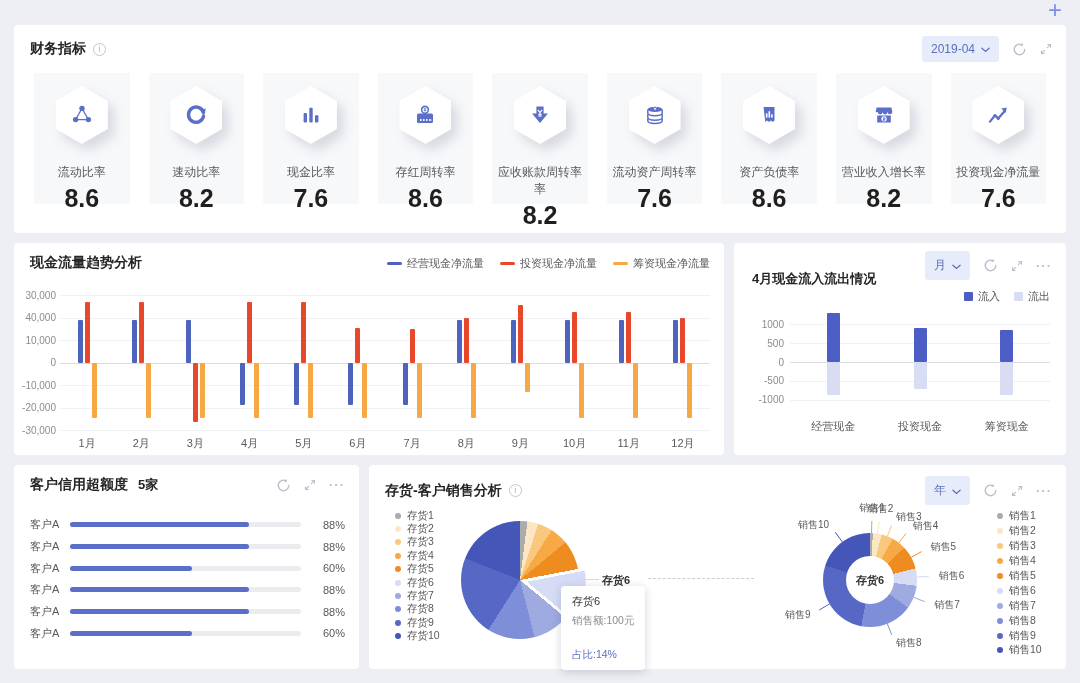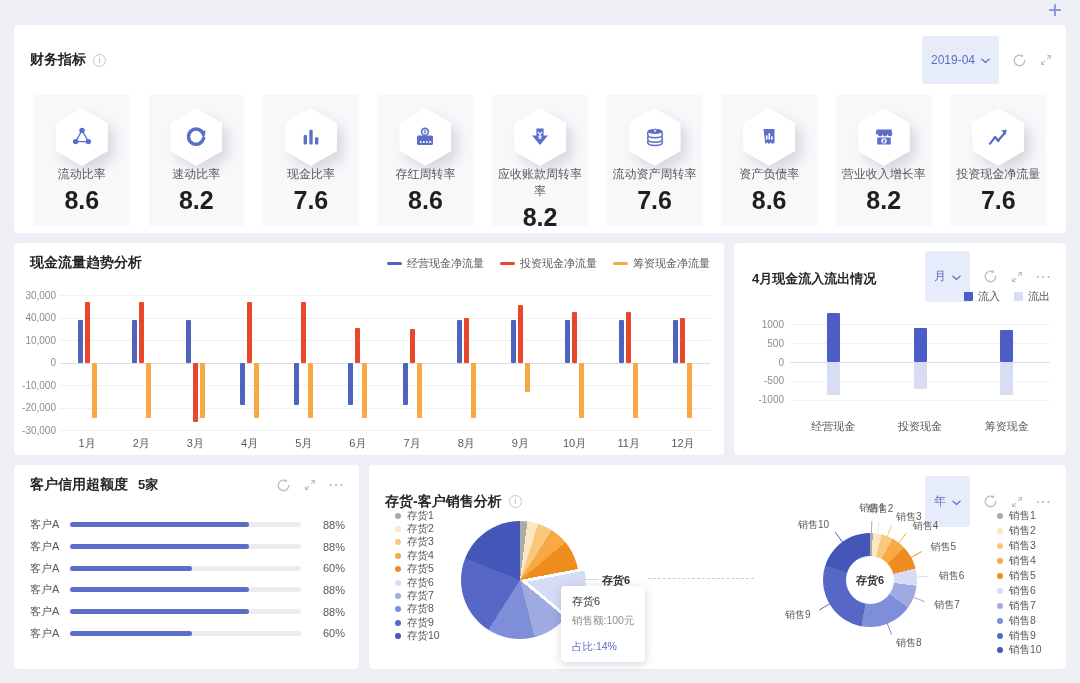--- a/index.html
+++ b/index.html
@@ -19,35 +19,35 @@
 
   .panel-header { display:flex; align-items:center; justify-content:space-between;
     padding:11px 14px 0 16px; }
   .title-wrap { display:flex; align-items:center; }
   .panel-title { font-size:14px; font-weight:bold; color:#262626; }
   .panel-count { font-size:13px; font-weight:bold; color:#262626; margin-left:10px; }
   .info-icon { width:13px; height:13px; border:1px solid #c6c6c6; border-radius:50%;
     color:#b3b3b3; font-size:9px; line-height:11px; text-align:center; margin-left:7px;
     cursor:pointer; }
   .controls { display:flex; align-items:center; gap:13px; }
-  .pill { background:#e7ecfa; color:#5b6fc0; font-size:12px; padding:17px 9px;
+  .pill { background:#e7ecfa; color:#5b6fc0; font-size:12px; padding:6px 9px;
     border-radius:3px; display:flex; align-items:center; gap:6px; cursor:pointer; }
   .ctl { cursor:pointer; display:flex; align-items:center; }
   .more-dots { color:#b9bfcc; font-size:13px; font-weight:bold; letter-spacing:1px;
     line-height:10px; cursor:pointer; }
 
   
   .tiles { display:flex; gap:19px; padding:11px 20px 0; }
   .tile { flex:1; background:#f7f8fa; height:131px; text-align:center; }
   .hexwrap { margin-top:13px; display:inline-block;
     filter:drop-shadow(6px 7px 6px rgba(45,55,95,.16)); }
   .hex { width:52px; height:58px; background:#fff; display:flex; align-items:center;
     justify-content:center;
     clip-path:polygon(50% 0,100% 26%,100% 74%,50% 100%,0 74%,0 26%); }
-  .tile-label { font-size:12px; color:#595959; margin-top:0; }
+  .tile-label { font-size:12px; color:#595959; margin-top:20px; }
   .tile-value { font-size:25px; font-weight:bold; color:#1f1f1f; margin-top:3px; }
 
   
   .gridline { position:absolute; height:1px; background:#eff1f5; }
   .gridline.zero { background:#d9dce4; }
   .ytick { position:absolute; font-size:10px; color:#8c8c8c; width:40px; text-align:right; }
   .xtick { position:absolute; font-size:11px; color:#595959; width:56px; text-align:center; }
   .vbar { position:absolute; border-radius:1px; }
   .legend-row { display:flex; align-items:center; gap:16px; }
   .legend-item { display:flex; align-items:center; gap:5px; font-size:11px; color:#595959;
@@ -81,21 +81,21 @@
   #pie1 { position:absolute; left:92px; top:56px; width:118px; height:118px; }
   .pie-layer { position:absolute; inset:0; border-radius:50%; }
   #pie-callout-line { position:absolute; left:212px; top:114px; width:18px; height:1px;
     background:#d5d8e2; }
   #pie-callout { position:absolute; left:233px; top:108px; font-size:11px; font-weight:bold;
     color:#333; }
   #pie-tooltip { position:absolute; left:192px; top:121px; background:#fff; border-radius:4px;
     box-shadow:0 2px 10px rgba(30,40,80,.2); padding:8px 11px; z-index:5; }
   .tt-title { font-size:11px; color:#333; }
   .tt-line { font-size:10.5px; color:#8c8c8c; margin-top:5px; }
-  .tt-share { font-size:10.5px; color:#5a6fc0; margin-top:12px; }
+  .tt-share { font-size:10.5px; color:#5a6fc0; margin-top:20px; }
   #connector { position:absolute; left:279px; top:113px; width:106px;
     border-top:1px dashed #c9cdd6; }
   #donut { position:absolute; left:454px; top:68px; width:94px; height:94px;
     border-radius:50%; }
   #donut-hole { position:absolute; left:23px; top:23px; width:48px; height:48px;
     background:#fff; border-radius:50%; display:flex; align-items:center;
     justify-content:center; font-size:11px; font-weight:bold; color:#333; }
   #donut-svg { position:absolute; left:380px; top:18px; }
 </style>
 </head>

